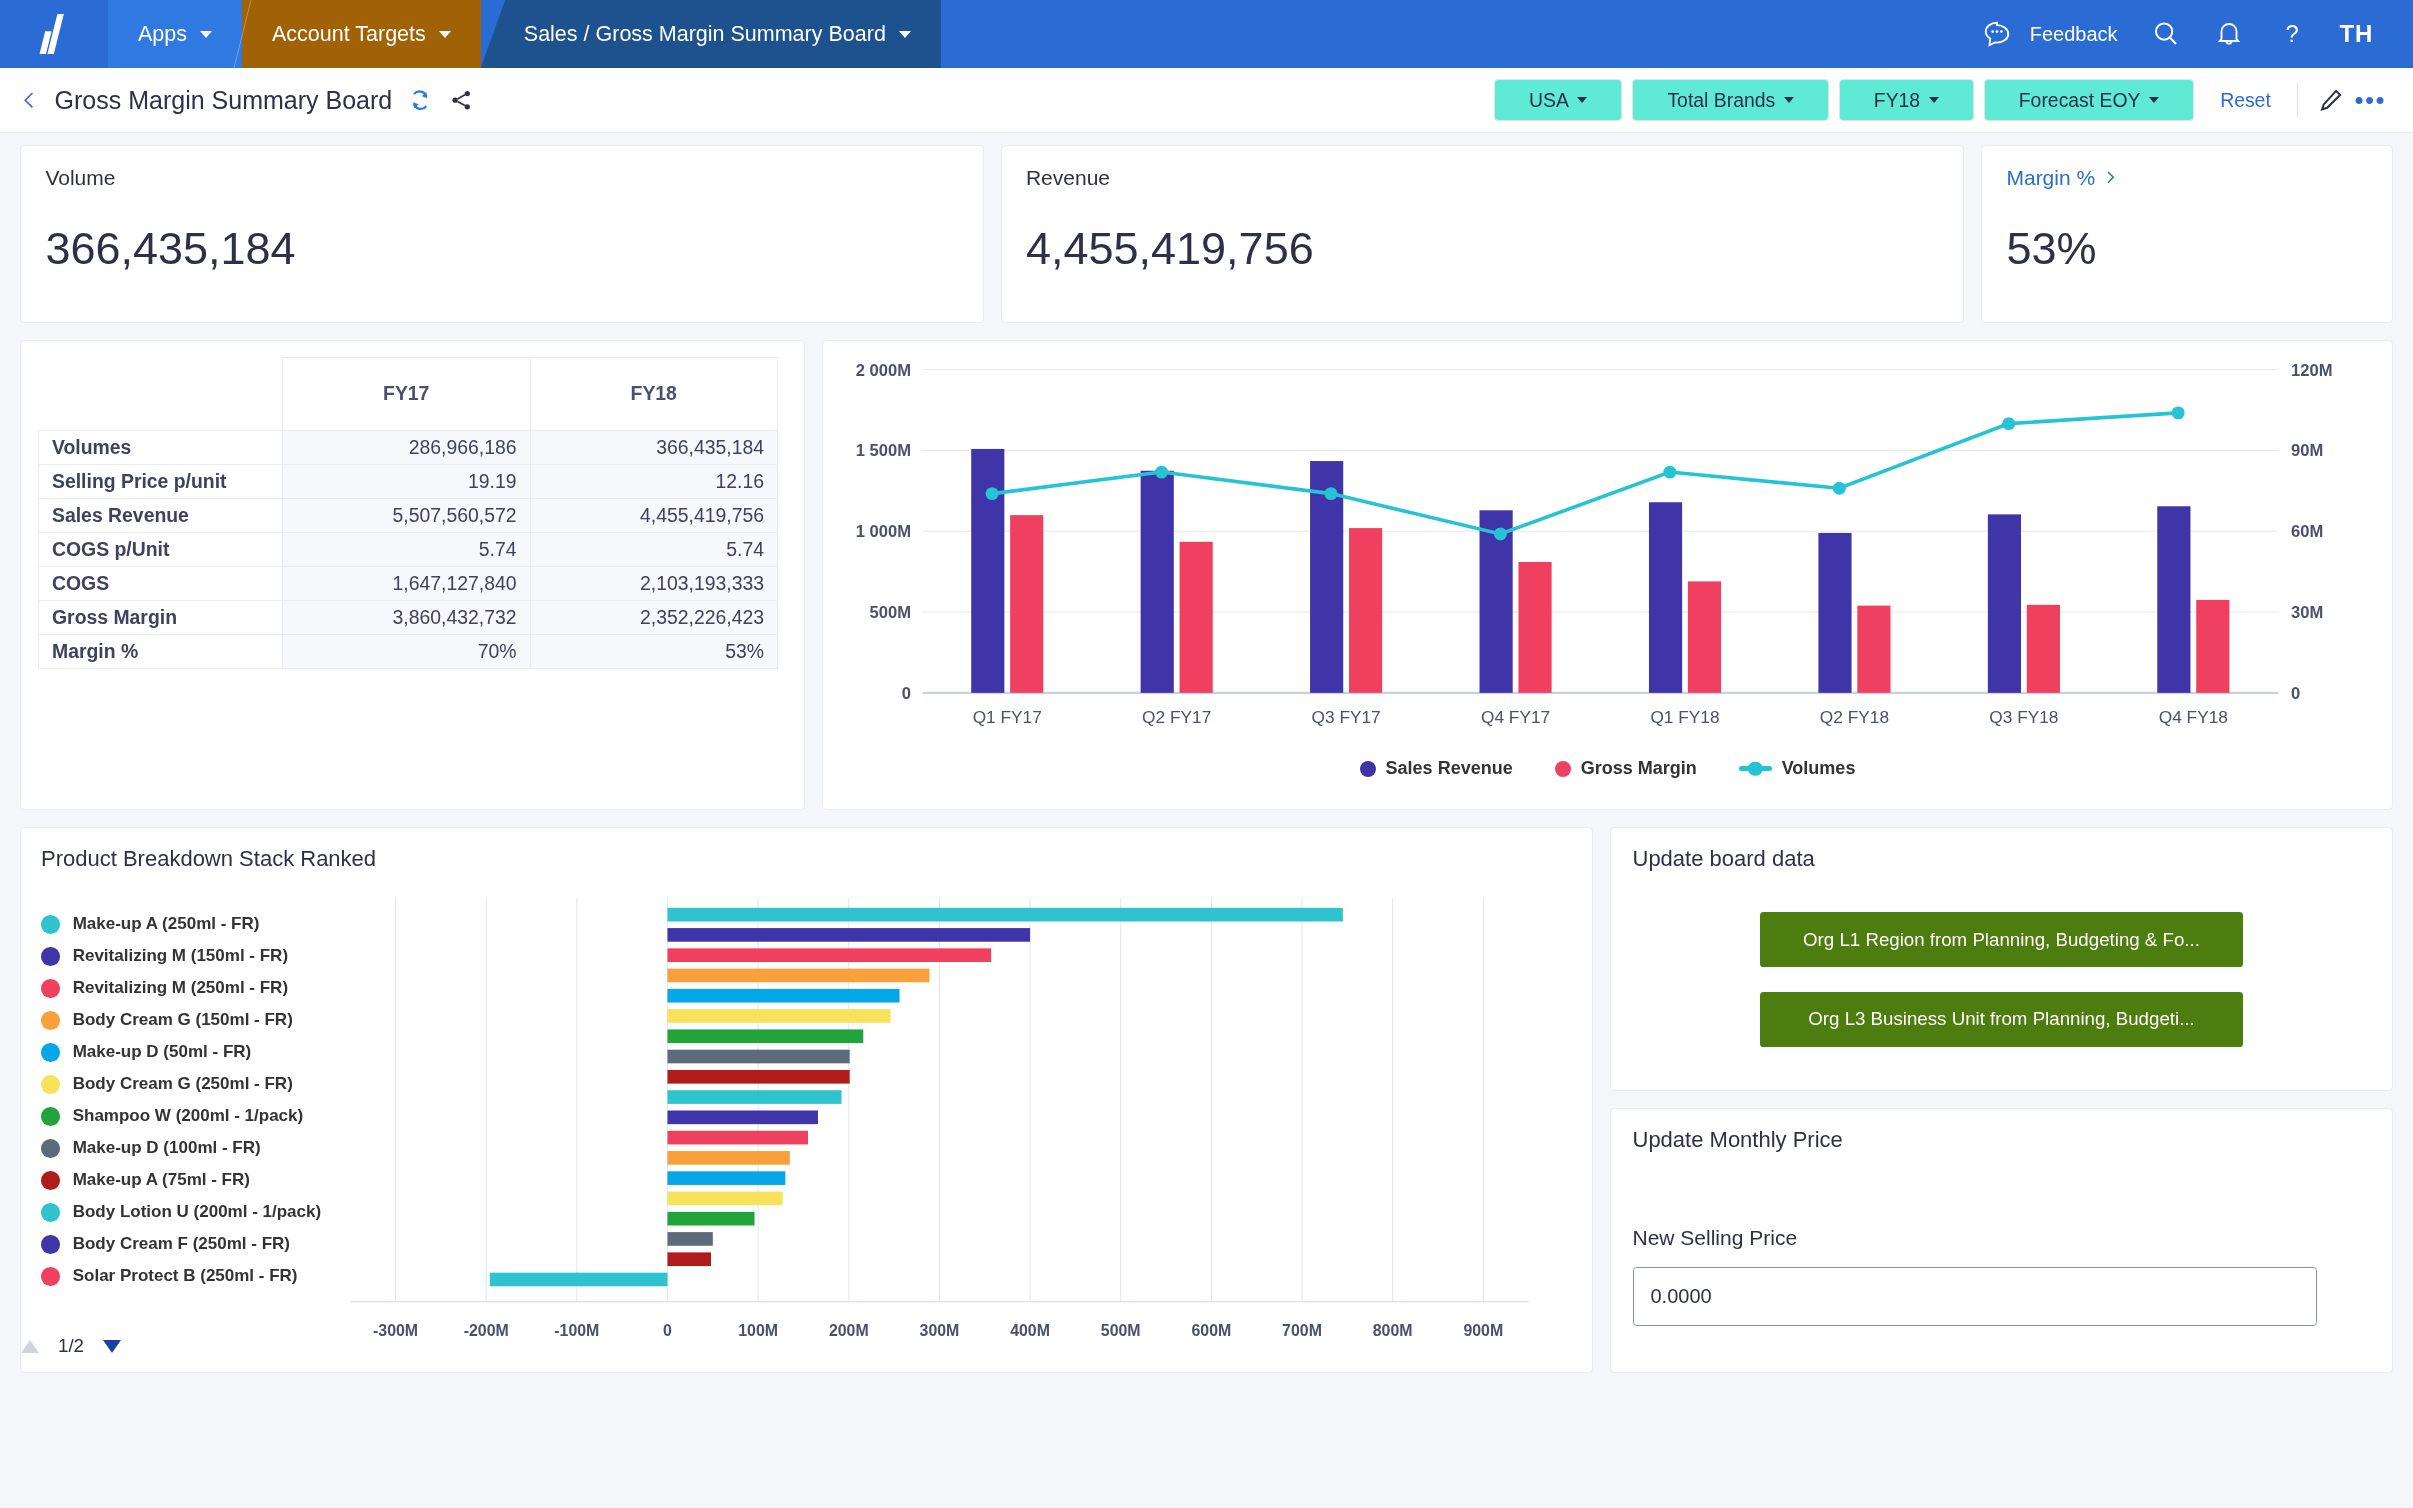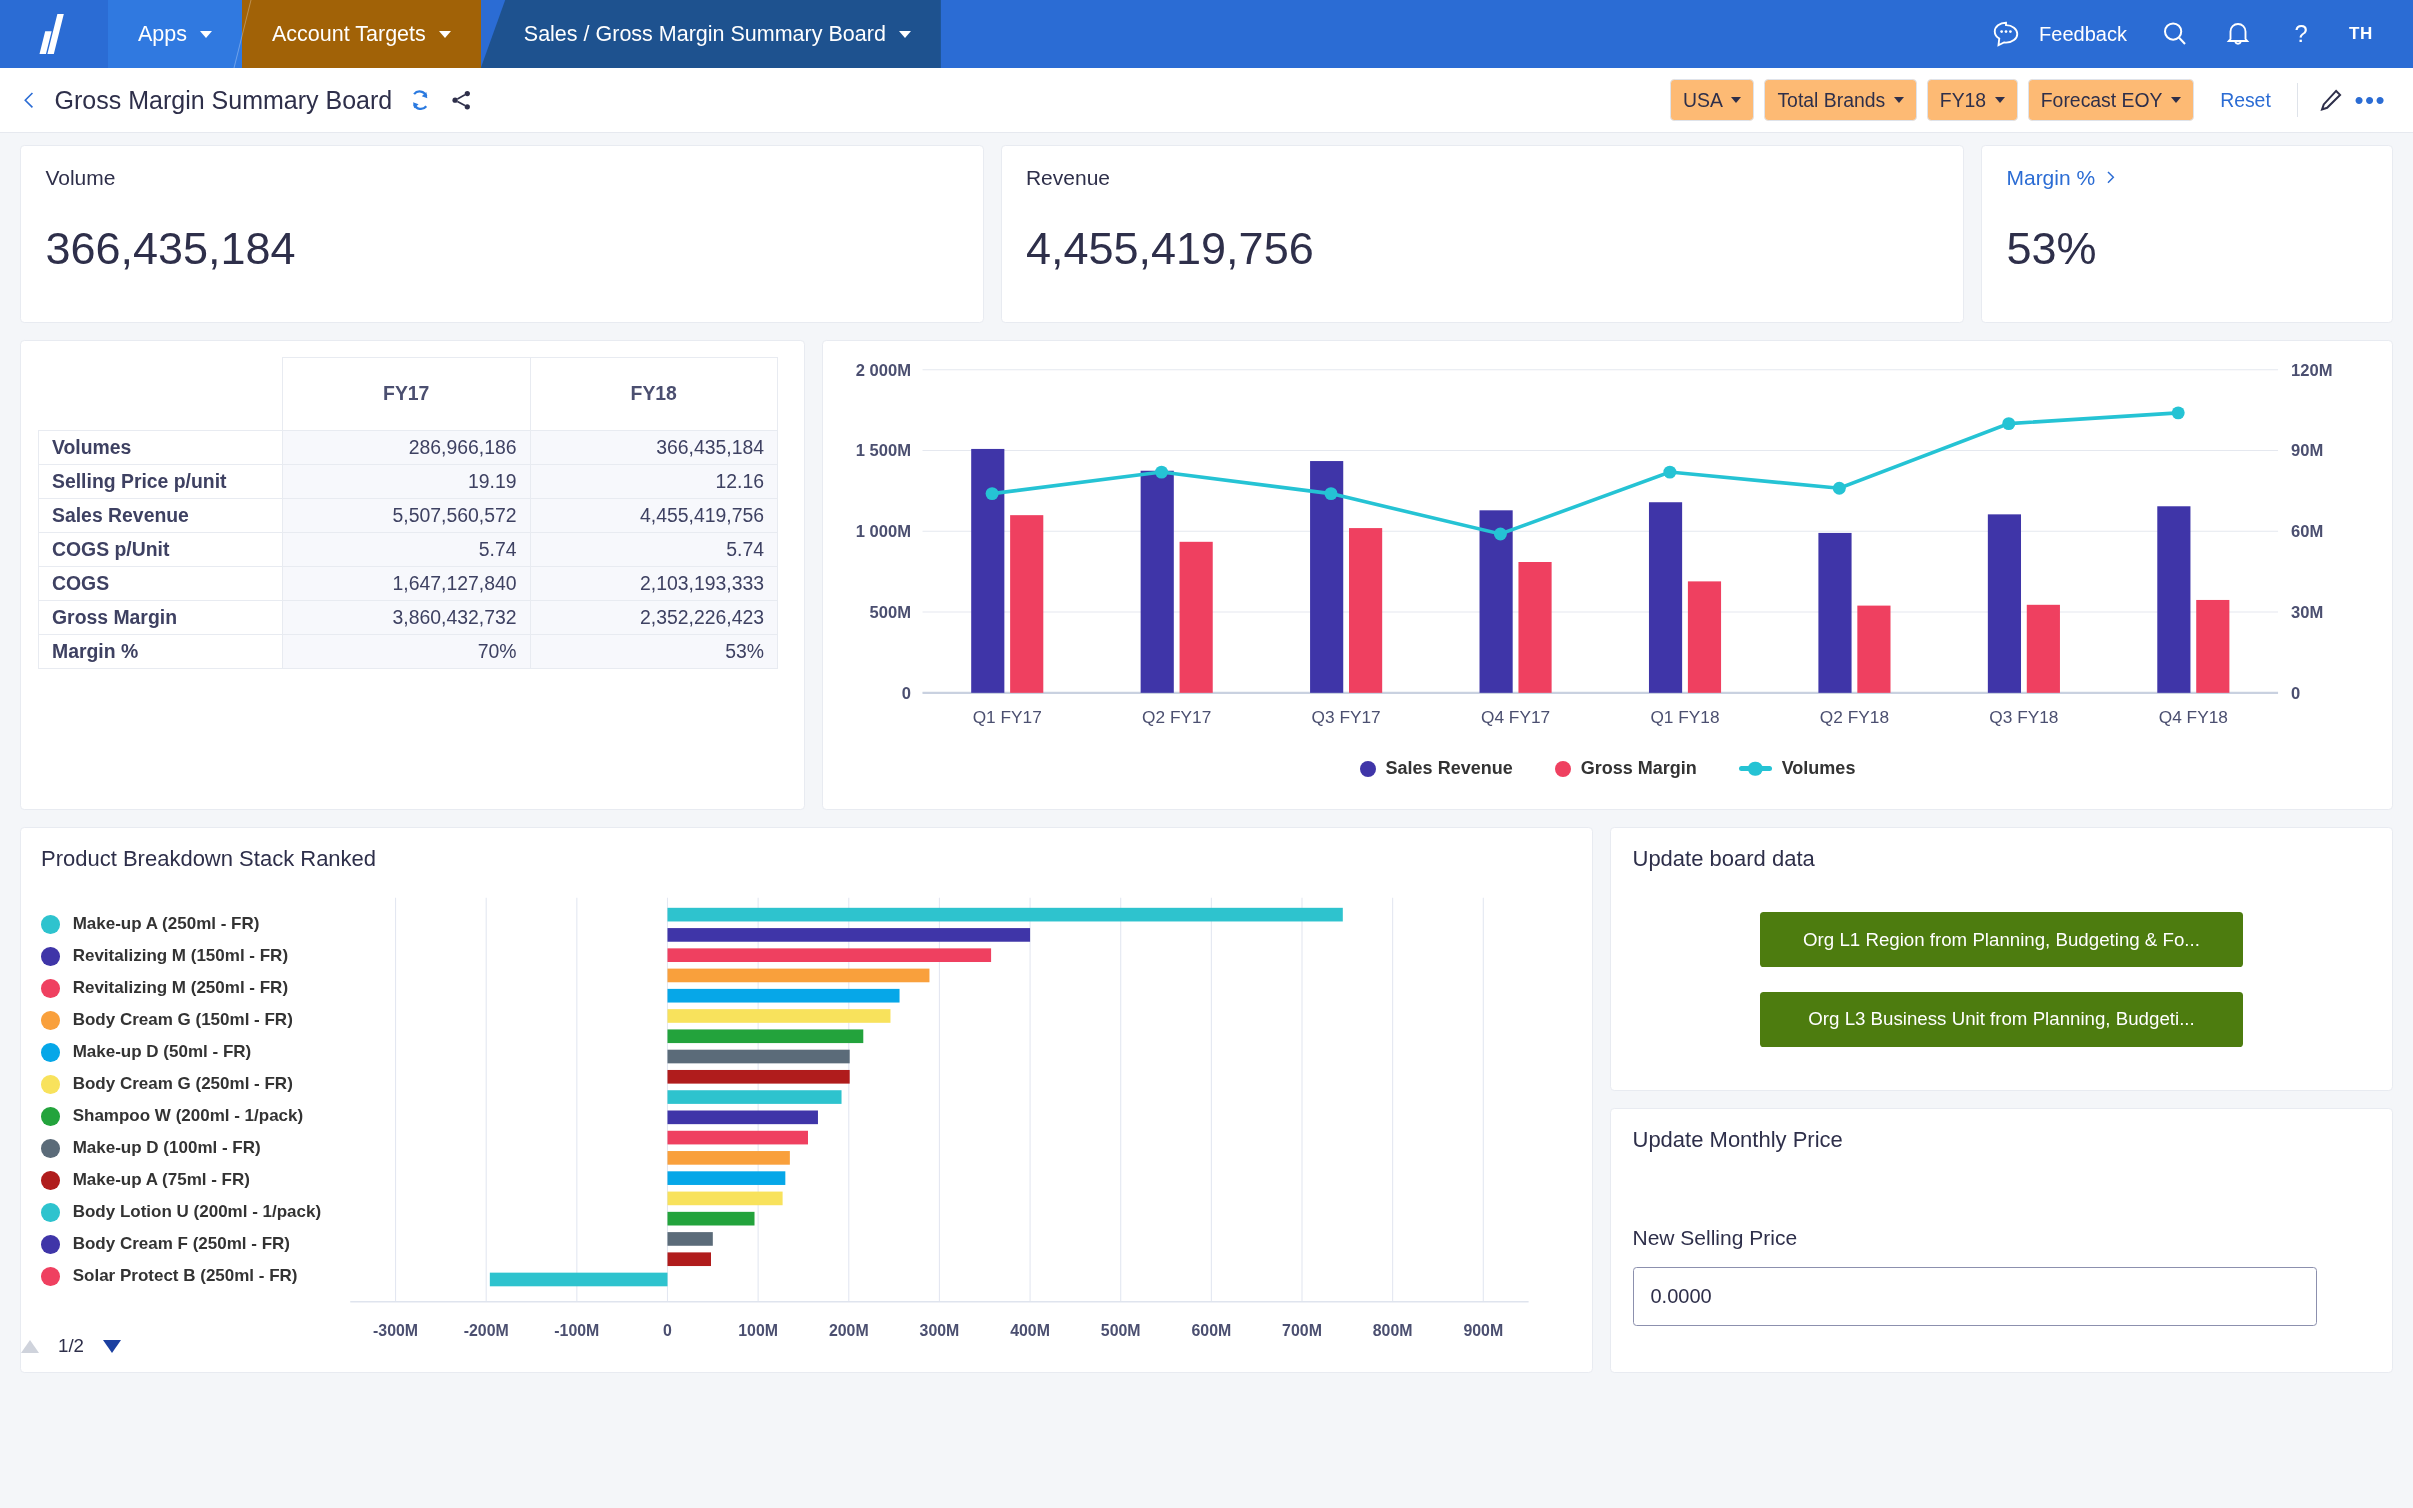--- a/index.html
+++ b/index.html
@@ -40,34 +40,34 @@
   .caret-down {
     width: 0; height: 0; border-left: 6.5px solid transparent;
     border-right: 6.5px solid transparent; border-top: 7.2px solid #fff;
   }
   .nav-right {
     margin-left: auto; display: flex; align-items: center; gap: 33px;
     padding-right: 40px; color: #fff;
   }
   .feedback { display: flex; align-items: center; gap: 18px; font-size: 20px; }
   .nav-icon { width: 30px; height: 30px; display: block; }
-  .avatar-initials { font-size: 17px; font-weight: bold; letter-spacing: 0.7px; }
+  .avatar-initials { font-size: 24px; font-weight: bold; letter-spacing: 0.7px; }
 
   
   .boardbar {
     height: 65px; background: #fff; display: flex; align-items: center;
     padding: 0 27px 0 18.7px; border-bottom: 0.7px solid #e6e9ef;
   }
   .back-chevron { width: 21.5px; height: 24.4px; flex: none; margin-right: 14.4px; }
   .board-title { font-size: 25px; font-weight: normal; color: #2e2f4a; }
   .title-icons { display: flex; align-items: center; gap: 16px; margin-left: 16px; }
   .bar-right { margin-left: auto; display: flex; align-items: center; gap: 10px; }
   .filter-chip {
-    border: 0.7px solid #dfe3ea; border-radius: 4.3px; background: #fdba74;
-    height: 42px; padding: 0 12px; display: flex; align-items: center; gap: 8.6px;
+    border: 0.7px solid #dfe3ea; border-radius: 4.3px; background: #5eead4;
+    height: 42px; padding: 0 34px; display: flex; align-items: center; gap: 8.6px;
     font-size: 19.4px; color: #2e2f4a; cursor: pointer;
   }
   .chip-caret {
     width: 0; height: 0; border-left: 5.7px solid transparent;
     border-right: 5.7px solid transparent; border-top: 6.5px solid #2e2f4a;
   }
   .reset-link { font-size: 19.4px; color: #2b6cd4; margin: 0 16px; cursor: pointer; }
   .bar-divider { width: 0.7px; height: 34px; background: #dfe3ea; margin-right: 10px; }
   .kebab { font-size: 26px; color: #2b6cd4; letter-spacing: 1.4px; line-height: .5; cursor:pointer; }
 

